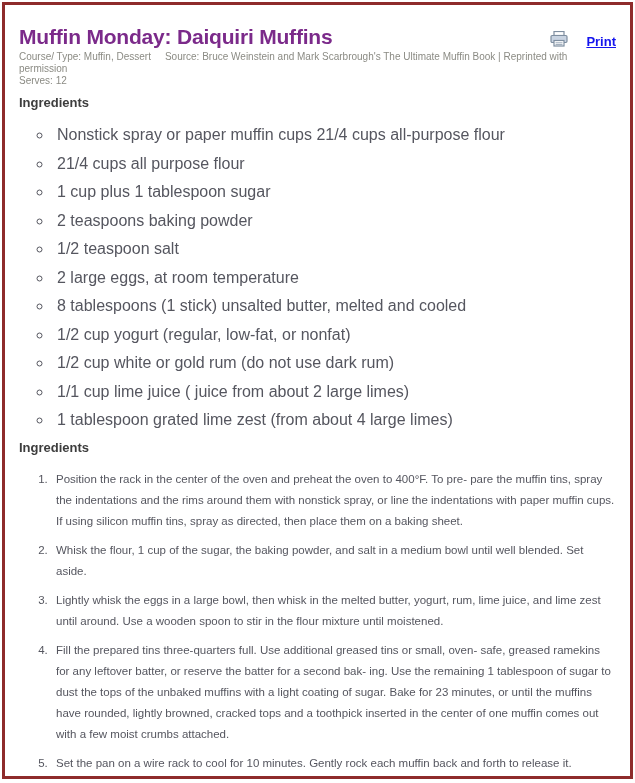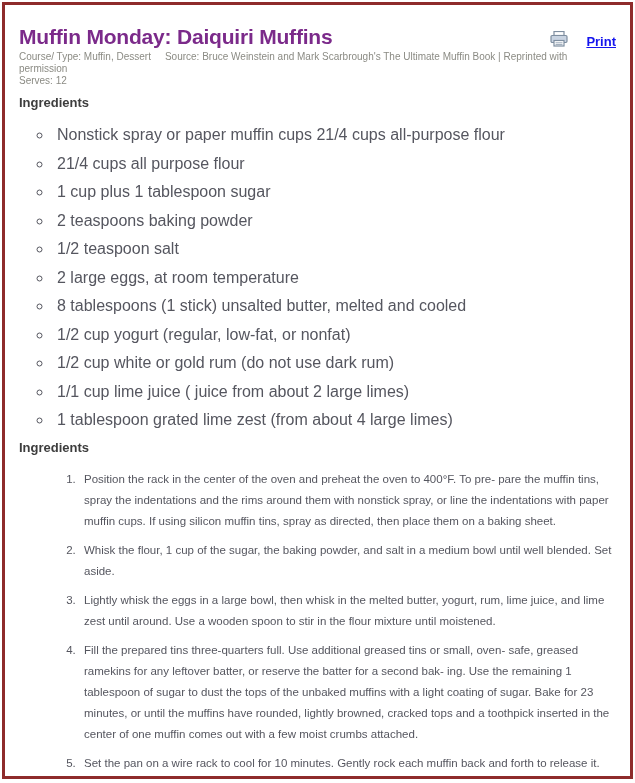--- a/index.html
+++ b/index.html
@@ -69,21 +69,20 @@
   ol.instructions {
     margin: 14px 0 0 0;
     padding-left: 32px;
     font-size: 11.5px;
     color: #55565f;
     line-height: 21px;
   }
   ol.instructions li {
     margin-bottom: 8px;
     padding-left: 5px;
-    margin-left: 28px;
   }
   .printer-icon { display: inline-block; cursor: pointer; }
 </style>
 </head>
 <body>
 
 <div class="card">
 
   <div class="header">
     <h1 class="page-title">Muffin Monday: Daiquiri Muffins</h1>

